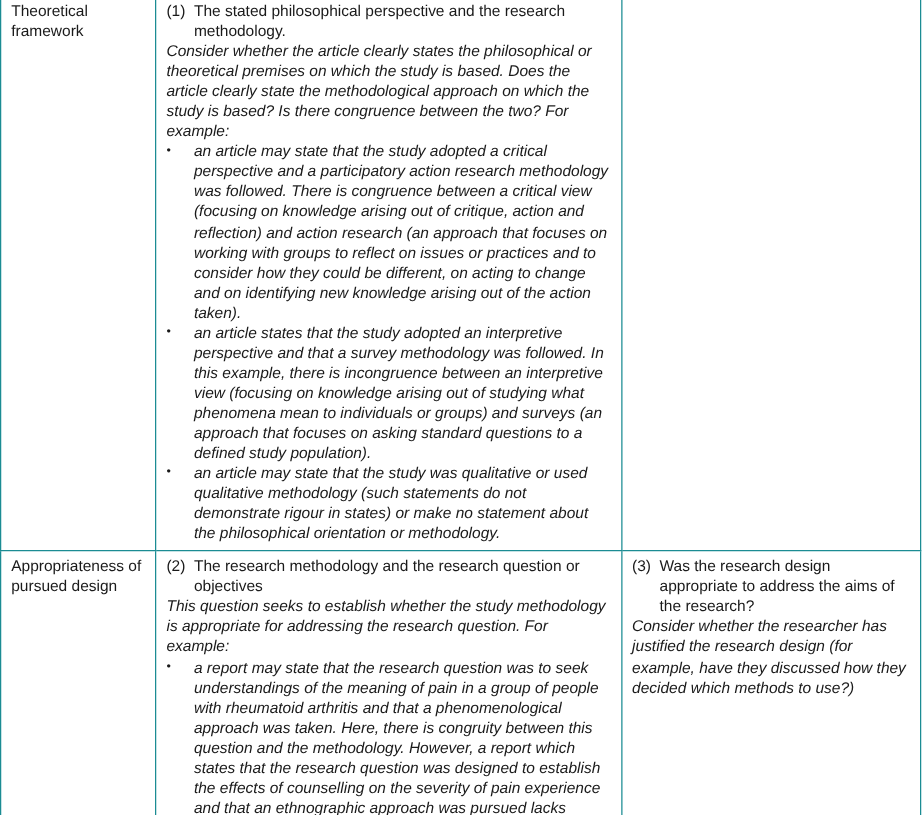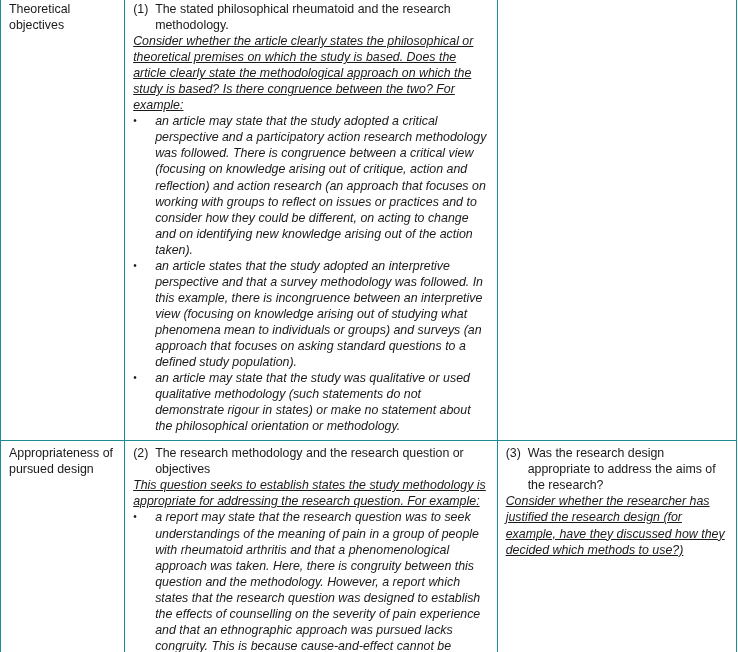--- a/index.html
+++ b/index.html
@@ -22,61 +22,61 @@
       line-height: 16.05px;
     }
     td.c1 { width: 109px; }
     td.c2 { width: 357px; }
     td.c3 { width: 224px; }
     .q {
       padding-left: 22px;
       text-indent: -22px;
     }
     .q .num { display: inline-block; width: 22px; text-indent: 0; }
-    .it { font-style: italic; text-decoration: underline; }
+    .it { font-style: italic; }
     ul.bl { margin: 0; padding: 0; list-style: none; }
     ul.bl li {
       position: relative;
       padding-left: 22px;
       font-style: italic;
     }
     ul.bl li .bullet {
       position: absolute; left: 0; top: 0;
       font-style: normal; font-size: 10px;
     }
     tr.r1 td { height: 396px; }
     tr.r2 td { height: 238px; }
   </style>
 </head>
 <body>
 
 <table class="crit">
   <tbody>
       <tr class="r1">
     <td class="c1">
-      <span>Theoretical objectives</span>
+      <span>Theoretical framework</span>
     </td>
     <td class="c2">
-      <div class="q"><span class="num">(1)</span><span>The stated philosophical rheumatoid and the research methodology.</span></div>
+      <div class="q"><span class="num">(1)</span><span>The stated philosophical perspective and the research methodology.</span></div>
       <div class="it">Consider whether the article clearly states the philosophical or theoretical premises on which the study is based. Does the article clearly state the methodological approach on which the study is based? Is there congruence between the two? For example:</div>
       <ul class="bl">
         <li><span class="bullet">•</span><span>an article may state that the study adopted a critical perspective and a participatory action research methodology was followed. There is congruence between a critical view (focusing on knowledge arising out of critique, action and reflection) and action research (an approach that focuses on working with groups to reflect on issues or practices and to consider how they could be different, on acting to change and on identifying new knowledge arising out of the action taken).</span></li>
         <li><span class="bullet">•</span><span>an article states that the study adopted an interpretive perspective and that a survey methodology was followed. In this example, there is incongruence between an interpretive view (focusing on knowledge arising out of studying what phenomena mean to individuals or groups) and surveys (an approach that focuses on asking standard questions to a defined study population).</span></li>
         <li><span class="bullet">•</span><span>an article may state that the study was qualitative or used qualitative methodology (such statements do not demonstrate rigour in states) or make no statement about the philosophical orientation or methodology.</span></li>
       </ul>
     </td>
     <td class="c3"></td>
   </tr>
   <tr class="r2">
     <td class="c1">
       <span>Appropriateness of pursued design</span>
     </td>
     <td class="c2">
       <div class="q"><span class="num">(2)</span><span>The research methodology and the research question or objectives</span></div>
-      <div class="it">This question seeks to establish states the study methodology is appropriate for addressing the research question. For example:</div>
+      <div class="it">This question seeks to establish whether the study methodology is appropriate for addressing the research question. For example:</div>
       <ul class="bl">
         <li><span class="bullet">•</span><span>a report may state that the research question was to seek understandings of the meaning of pain in a group of people with rheumatoid arthritis and that a phenomenological approach was taken. Here, there is congruity between this question and the methodology. However, a report which states that the research question was designed to establish the effects of counselling on the severity of pain experience and that an ethnographic approach was pursued lacks congruity. This is because cause-and-effect cannot be addressed using an ethnographic approach.</span></li>
       </ul>
     </td>
     <td class="c3">
       <div class="q"><span class="num">(3)</span><span>Was the research design appropriate to address the aims of the research?</span></div>
       <div class="it">Consider whether the researcher has justified the research design (for example, have they discussed how they decided which methods to use?)</div>
     </td>
   </tr>
 </tbody>

